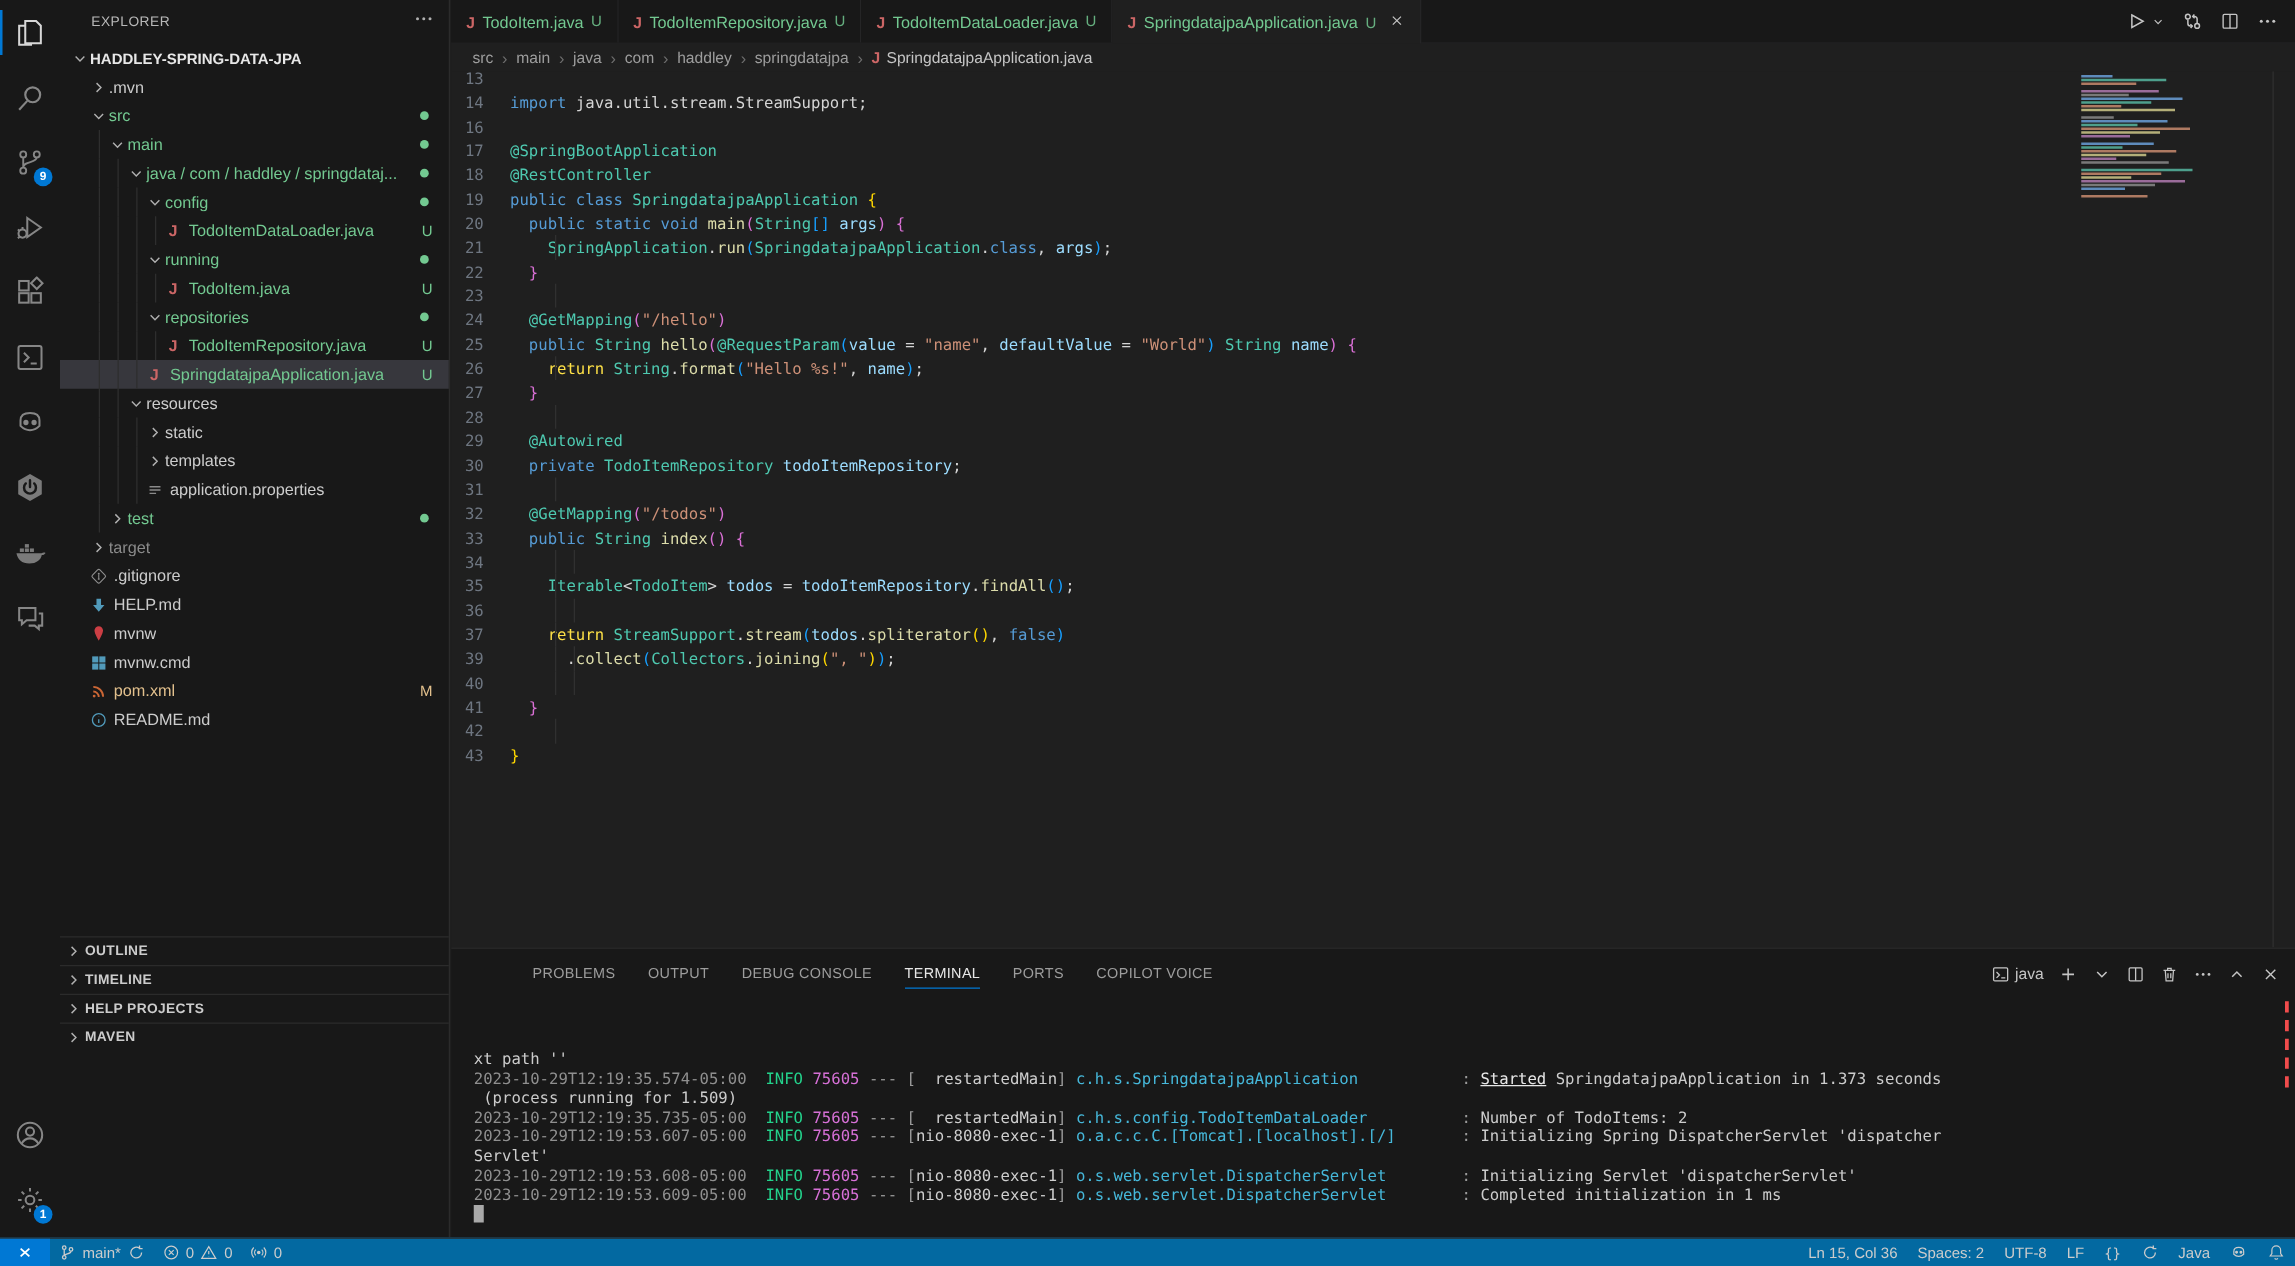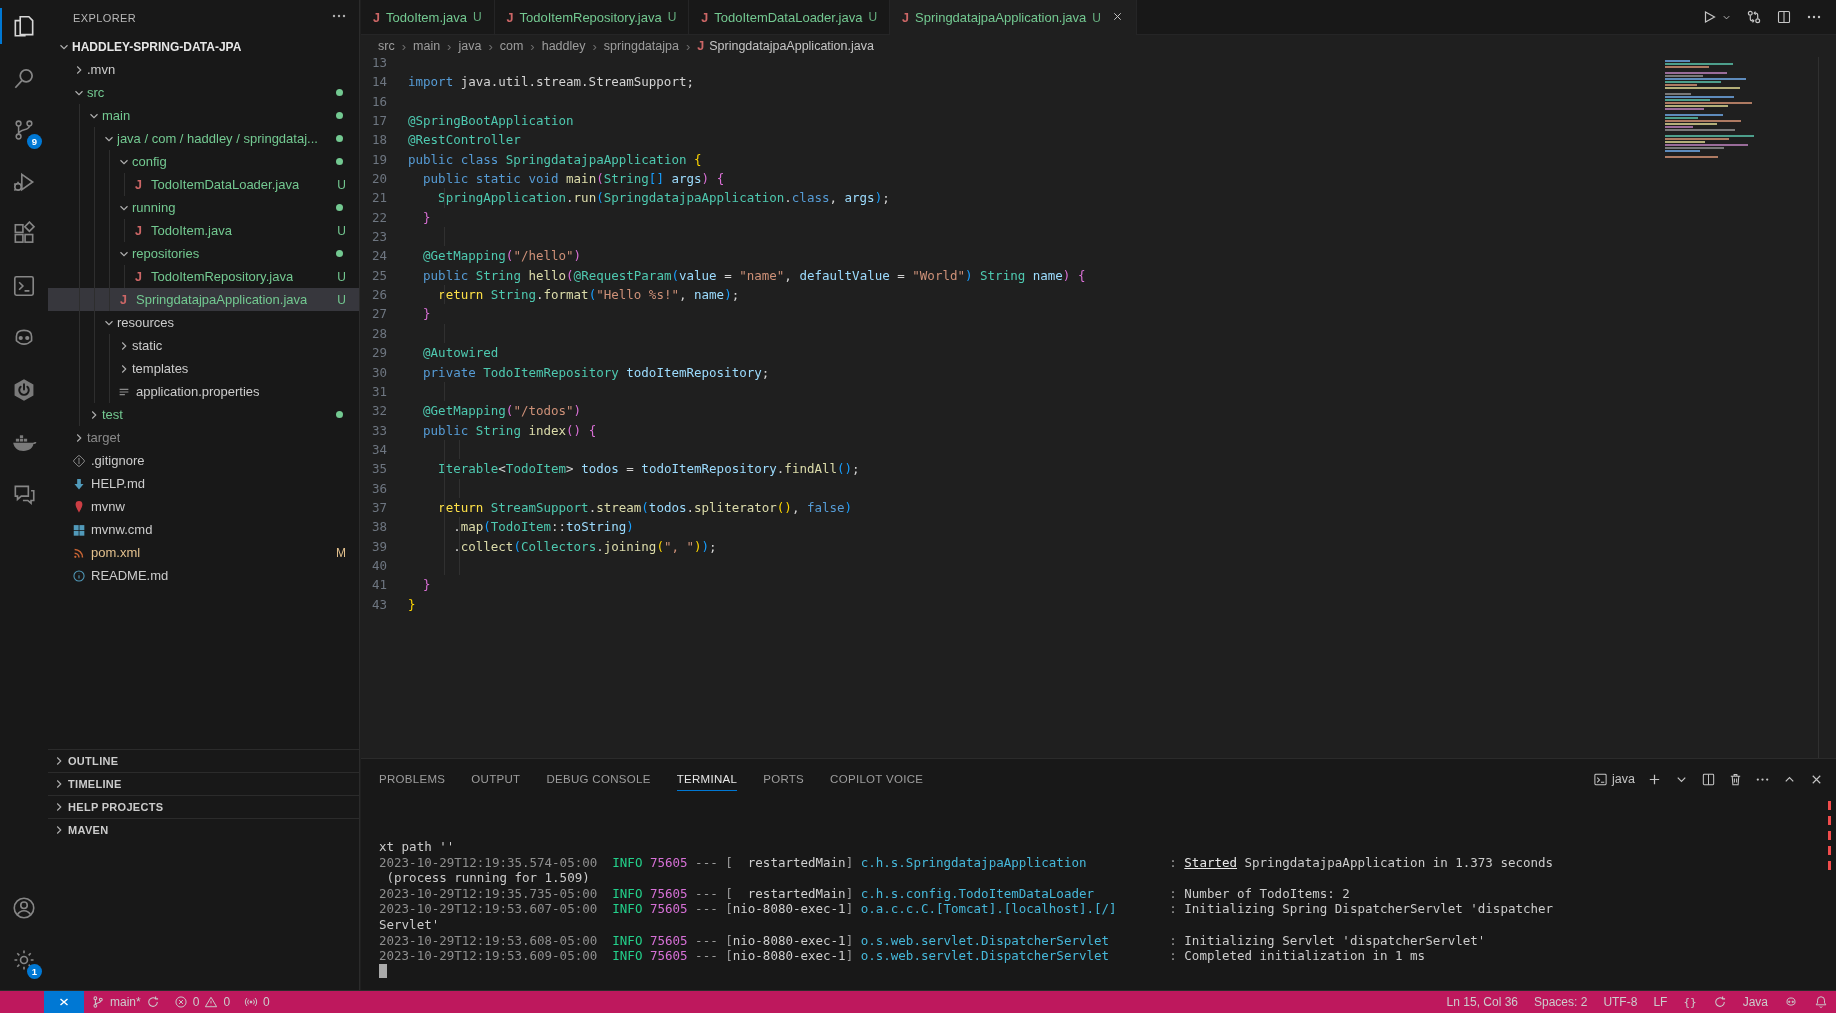--- a/index.html
+++ b/index.html
@@ -77,40 +77,40 @@
   .cguide { position:absolute; top:0; bottom:0; width:1px; background:#303030; }
   .c-kw{color:#569cd6} .c-type{color:#4ec9b0} .c-fn{color:#dcdcaa} .c-str{color:#ce9178}
   .c-ann{color:#4ec9b0} .c-ctrl{color:#fde047} .c-var{color:#9cdcfe} .c-pl{color:#d4d4d4}
   .c-b1{color:#ffd700} .c-b2{color:#da70d6} .c-b3{color:#179fff} .c-b4{color:#ffd700}
   .minimap { position:absolute; top:3px; right:56px; width:115px; }
   .mm-bar { height:2px; margin-bottom:1px; opacity:.85; }
   .scrollline { position:absolute; top:0; bottom:0; right:17px; width:1px; background:#303030; }
 
   
   .panel { position:relative; height:232px; background:#181818; border-top:1px solid #2b2b2b; }
-  .panel-header { height:40px; display:flex; align-items:center; justify-content:space-between; padding:0 12px 0 18px; }
+  .panel-header { height:40px; display:flex; align-items:center; justify-content:space-between; padding:0 12px 0 18px;margin-left:47px; }
   .panel-tabs { display:flex; gap:26px; }
   .ptab { position:relative; font-size:11.5px; letter-spacing:.3px; color:#9d9d9d; cursor:pointer; padding:6px 0; }
   .ptab.active { color:#e7e7e7; }
   .ptab.active::after { content:""; position:absolute; left:0; right:0; bottom:0; height:1.5px; background:var(--accent); }
   .panel-actions { display:flex; align-items:center; gap:12px; color:#c5c5c5; }
   .panel-actions .icn { display:inline-flex; align-items:center; gap:4px; font-size:12.5px; cursor:pointer; }
   .panel-actions svg { width:15px; height:15px; }
   .terminal { padding:40px 0 0 18px; font-family:"DejaVu Sans Mono", monospace; font-size:12.5px; line-height:15.6px;
               white-space:pre; color:#cccccc; }
   .t-ts{color:#8f8f8f} .t-in{color:var(--info-green)} .t-pid{color:var(--pid-magenta)} .t-d{color:#9b9b9b}
   .t-th{color:#cfcfcf} .t-lg{color:var(--logger-cyan)} .t-m{color:#cccccc}
   .t-u{color:#e8e8e8; text-decoration:underline}
   .t-cursor{display:inline-block;width:8px;height:14px;background:#a9a9a9;vertical-align:-2px}
   .term-marks { position:absolute; top:42px; right:5px; width:3px; }
   .tmark { width:3px; height:9px; background:#f14c4c; margin-bottom:6px; }
 
   
-  .statusbar { position:absolute; left:0; bottom:0; width:1836px; height:23px; background:#be185d; border-top:1px solid #2b2b2b;
-               display:flex; justify-content:space-between; font-size:12px; color:#cccccc;padding-left:44px; }
+  .statusbar { position:absolute; left:0; bottom:0; width:1836px; height:23px; background:#0369a1; border-top:1px solid #2b2b2b;
+               display:flex; justify-content:space-between; font-size:12px; color:#cccccc; }
   .st-left, .st-right { display:flex; align-items:stretch; }
   .st-item { display:flex; align-items:center; gap:5px; padding:0 7px; cursor:pointer; }
   .st-item svg { width:14px; height:14px; }
   .st-item.accent { background:var(--accent); color:#fff; width:40px; justify-content:center; }
   .st-right .st-item { padding:0 8px; }
 </style>
 </head>
 <body>
 
 <div class="app">
@@ -643,24 +643,24 @@
           <div class="cl"><span class="cguide" style="left: 83px;"></span><span class="ln">28</span></div>
           <div class="cl"><span class="ln">29</span><span class="c-pl">  </span><span class="c-ann">@Autowired</span></div>
           <div class="cl"><span class="ln">30</span><span class="c-pl">  </span><span class="c-kw">private </span><span class="c-type">TodoItemRepository</span><span class="c-pl"> </span><span class="c-var">todoItemRepository</span><span class="c-pl">;</span></div>
           <div class="cl"><span class="cguide" style="left: 83px;"></span><span class="ln">31</span></div>
           <div class="cl"><span class="ln">32</span><span class="c-pl">  </span><span class="c-ann">@GetMapping</span><span class="c-b2">(</span><span class="c-str">"/todos"</span><span class="c-b2">)</span></div>
           <div class="cl"><span class="ln">33</span><span class="c-pl">  </span><span class="c-kw">public </span><span class="c-type">String</span><span class="c-pl"> </span><span class="c-fn">index</span><span class="c-b2">()</span><span class="c-pl"> </span><span class="c-b2">{</span></div>
           <div class="cl"><span class="cguide" style="left: 83px;"></span><span class="cguide" style="left: 98px;"></span><span class="ln">34</span></div>
           <div class="cl"><span class="cguide" style="left: 83px;"></span><span class="ln">35</span><span class="c-pl">    </span><span class="c-type">Iterable</span><span class="c-pl">&lt;</span><span class="c-type">TodoItem</span><span class="c-pl">&gt; </span><span class="c-var">todos</span><span class="c-pl"> = </span><span class="c-var">todoItemRepository</span><span class="c-pl">.</span><span class="c-fn">findAll</span><span class="c-b3">()</span><span class="c-pl">;</span></div>
           <div class="cl"><span class="cguide" style="left: 83px;"></span><span class="cguide" style="left: 98px;"></span><span class="ln">36</span></div>
           <div class="cl"><span class="cguide" style="left: 83px;"></span><span class="ln">37</span><span class="c-pl">    </span><span class="c-ctrl">return</span><span class="c-pl"> </span><span class="c-type">StreamSupport</span><span class="c-pl">.</span><span class="c-fn">stream</span><span class="c-b3">(</span><span class="c-var">todos</span><span class="c-pl">.</span><span class="c-fn">spliterator</span><span class="c-b4">()</span><span class="c-pl">, </span><span class="c-kw">false</span><span class="c-b3">)</span></div>
-          <div class="cl"><span class="cguide" style="left: 83px;"></span><span class="cguide" style="left: 98px;"></span><span class="ln">38</span><span class="c-pl">      .</span><span class="c-fn">map</span><span class="c-b3">(</span><span class="c-type">TodoItem</span><span class="c-pl">::</span><span class="c-var">toString</span><span class="c-b3">)</span></div>
           <div class="cl"><span class="cguide" style="left: 83px;"></span><span class="cguide" style="left: 98px;"></span><span class="ln">39</span><span class="c-pl">      .</span><span class="c-fn">collect</span><span class="c-b3">(</span><span class="c-type">Collectors</span><span class="c-pl">.</span><span class="c-fn">joining</span><span class="c-b4">(</span><span class="c-str">", "</span><span class="c-b4">)</span><span class="c-b3">)</span><span class="c-pl">;</span></div>
           <div class="cl"><span class="cguide" style="left: 83px;"></span><span class="cguide" style="left: 98px;"></span><span class="ln">40</span></div>
           <div class="cl"><span class="ln">41</span><span class="c-pl">  </span><span class="c-b2">}</span></div>
+          <div class="cl"><span class="cguide" style="left: 83px;"></span><span class="ln">42</span></div>
           <div class="cl"><span class="ln">43</span><span class="c-b1">}</span></div>
         </div>
       <div class="minimap" id="minimap">
           <div class="mm-bar" style="width: 22%; background: rgb(106, 159, 216);"></div>
           <div class="mm-bar" style="width: 59%; background: rgb(86, 182, 160);"></div>
           <div class="mm-bar" style="width: 38%; background: rgb(200, 139, 110);"></div>
           <div class="mm-bar" style="width: 0%; background: rgb(207, 201, 138);"></div>
           <div class="mm-bar" style="width: 54%; background: rgb(176, 122, 176);"></div>
           <div class="mm-bar" style="width: 33%; background: rgb(138, 138, 138);"></div>
           <div class="mm-bar" style="width: 70%; background: rgb(106, 159, 216);"></div>

